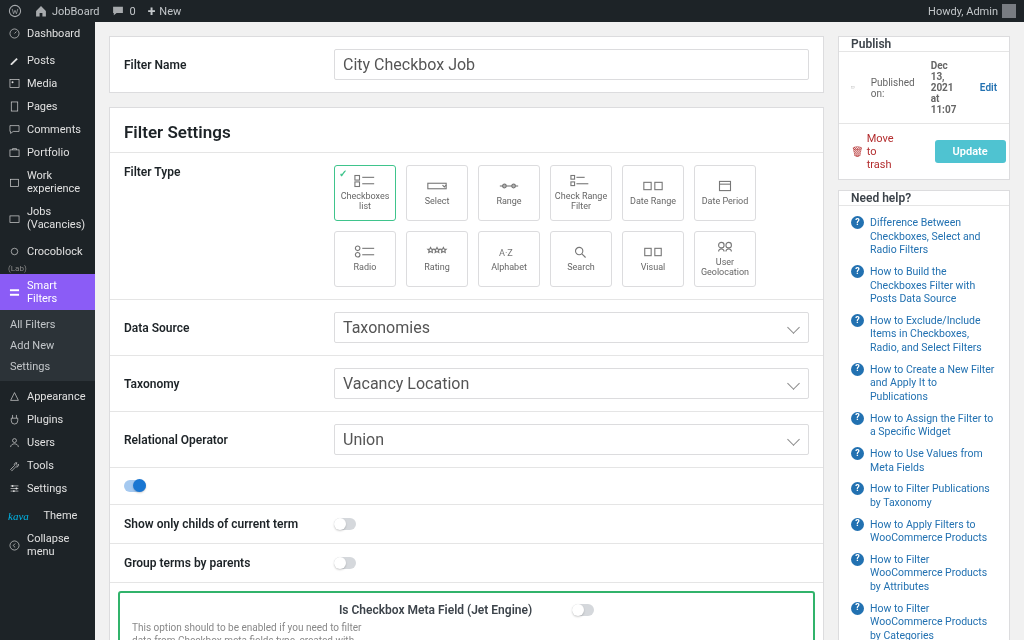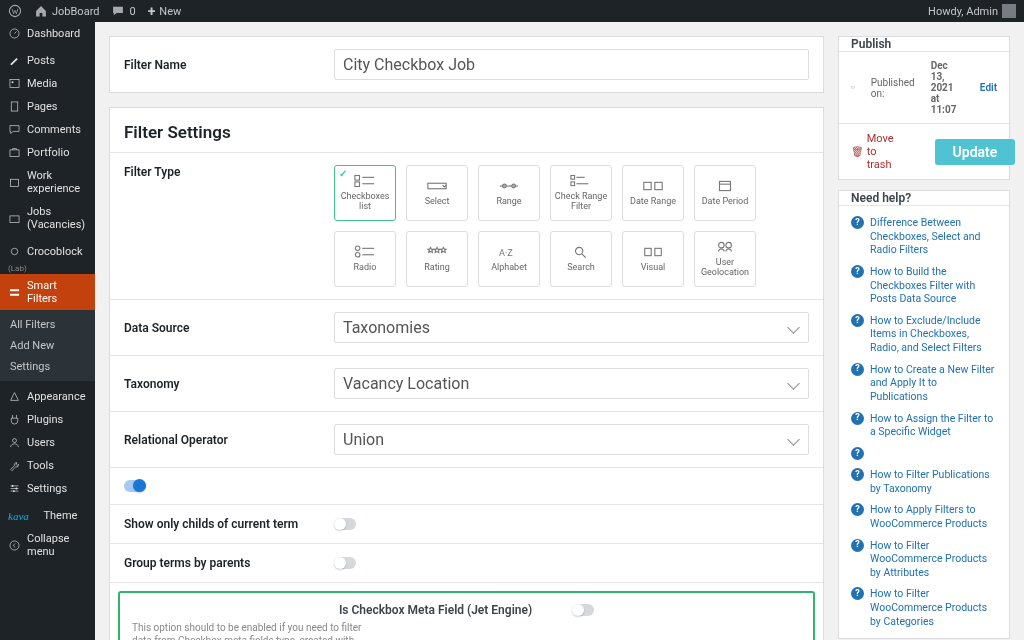--- a/index.html
+++ b/index.html
@@ -7,21 +7,21 @@
 
 .admin-bar { height: 22px; background: #1d2327; color: #c3c7ca; display: flex; align-items: center; padding: 0 8px; font-size: 11px; justify-content: space-between; }
 .admin-bar-left, .admin-bar-right { display: flex; align-items: center; gap: 12px; }
 .admin-bar-item { display: flex; align-items: center; gap: 4px; cursor: pointer; }
 .admin-bar svg { width: 14px; height: 14px; fill: #a7aaad; }
 .avatar { width: 14px; height: 14px; background: #787c82; }
 
 .layout { display: flex; min-height: calc(100vh - 22px); }
 .sidebar { width: 95px; background: #1d2327; color: #c3c7ca; font-size: 11px; }
 .sidebar-item { display: flex; align-items: center; gap: 6px; padding: 5px 8px; cursor: pointer; color: #e0e0e0; }
-.sidebar-item.active { background: #c2410c; color: #fff; position: relative; }
+.sidebar-item.active { background: #8b5cf6; color: #fff; position: relative; }
 .sidebar-item.active::after { content: ""; position: absolute; right: -6px; top: 50%; transform: translateY(-50%); border: 6px solid transparent; border-right-color: #f1f1f1; }
 .sidebar-item svg { width: 13px; height: 13px; fill: currentColor; flex-shrink: 0; }
 .sidebar-sub { background: #2c3338; padding: 4px 0; }
 .sidebar-sub-item { padding: 4px 8px 4px 10px; cursor: pointer; color: #c3c7ca; }
 .sidebar-sep { height: 4px; }
 .sidebar-theme { color: #00b9eb; font-style: italic; }
 
 .content { flex: 1; padding: 14px; display: flex; gap: 14px; align-items: flex-start; }
 .main-col { flex: 1; display: flex; flex-direction: column; gap: 14px; }
 .side-col { width: 172px; display: flex; flex-direction: column; gap: 10px; }
@@ -54,21 +54,21 @@
 .highlighted .hdr { display: flex; align-items: center; gap: 40px; justify-content: center; }
 .highlighted .desc { font-size: 10px; color: #888; margin-top: 4px; max-width: 230px; line-height: 1.3; }
 
 .side-panel { background: #fff; border: 1px solid #dcdcde; }
 .side-panel h3 { font-size: 12px; font-weight: 600; padding: 0 12px; border-bottom: 1px solid #e5e5e5; }
 .side-meta { padding: 8px 12px; font-size: 10px; color: #666; display: flex; align-items: center; gap: 16px; }
 .side-meta a { color: #2271b1; font-weight: 600; }
 .side-actions { display: flex; padding: 8px 12px; justify-content: space-between; align-items: center; border-top: 1px solid #e5e5e5; gap: 41px; }
 .trash { color: #b32d2e; font-size: 11px; display: flex; align-items: center; gap: 3px; cursor: pointer; }
 .trash::before { content: "🗑"; font-size: 10px; }
-.btn-update { background: #4fc3d1; color: #fff; border: none; padding: 5px 18px; border-radius: 3px; font-size: 14px; font-weight: 600; cursor: pointer; }
+.btn-update { background: #4fc3d1; color: #fff; border: none; padding: 5px 18px; border-radius: 3px; font-size: 11px; font-weight: 600; cursor: pointer; }
 
 .help-list { padding: 6px 0; }
 .help-item { display: flex; gap: 6px; padding: 4px 12px; font-size: 10.5px; line-height: 1.3; }
 .help-item a { color: #2271b1; cursor: pointer; }
 .help-q { width: 13px; height: 13px; border-radius: 50%; background: #2271b1; color: #fff; font-size: 9px; display: flex; align-items: center; justify-content: center; flex-shrink: 0; font-weight: bold; }
 </style>
 </head>
 <body>
 
 <div class="admin-bar">
@@ -432,20 +432,21 @@
             <div class="help-item">
               <span class="help-q">?</span>
               <a>How to Create a New Filter and Apply It to Publications</a>
             </div>
             <div class="help-item">
               <span class="help-q">?</span>
               <a>How to Assign the Filter to a Specific Widget</a>
             </div>
             <div class="help-item">
               <span class="help-q">?</span>
+              <a>How to Use Values from Meta Fields</a>
             </div>
             <div class="help-item">
               <span class="help-q">?</span>
               <a>How to Filter Publications by Taxonomy</a>
             </div>
             <div class="help-item">
               <span class="help-q">?</span>
               <a>How to Apply Filters to WooCommerce Products</a>
             </div>
             <div class="help-item">

